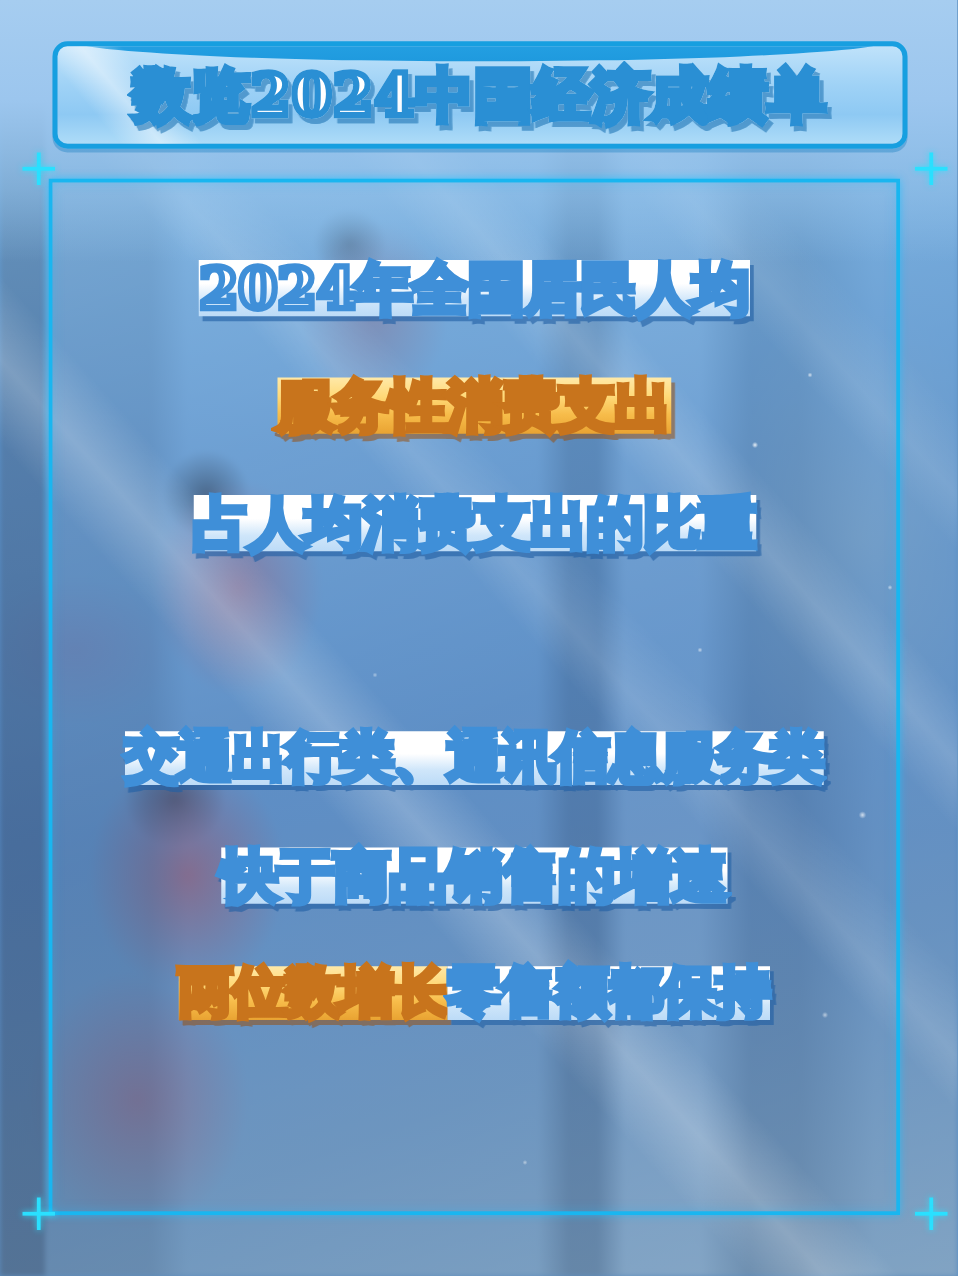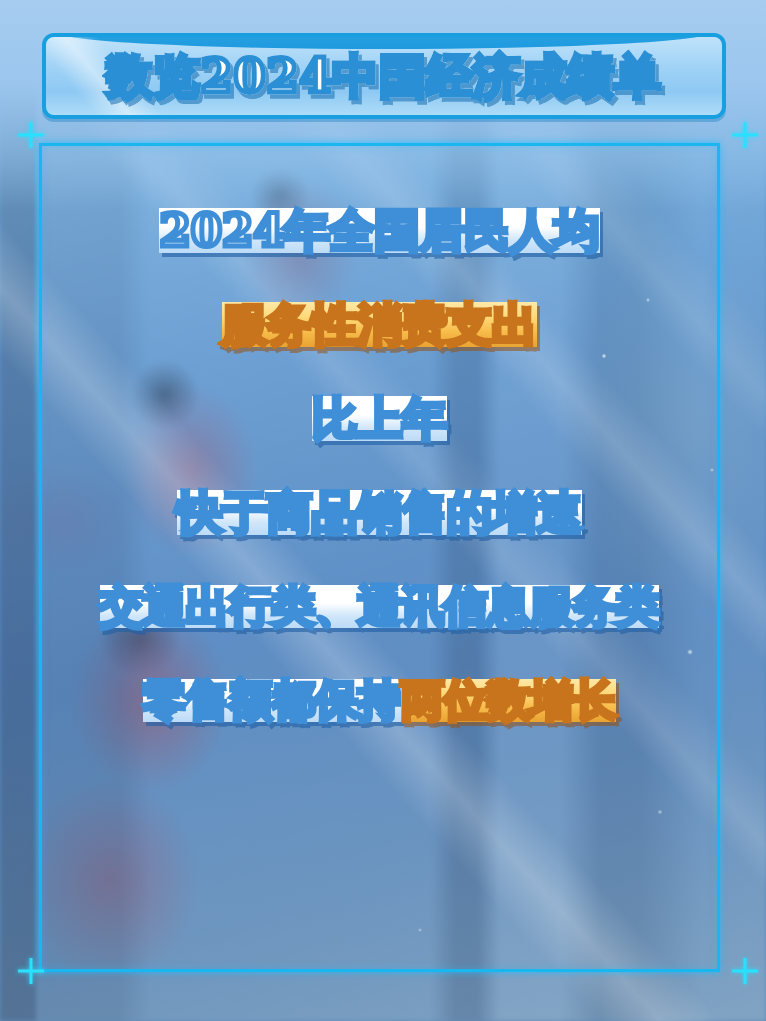--- a/index.html
+++ b/index.html
@@ -200,33 +200,35 @@
   <div class="lines">
 
     <div class="line">
       <span class="seg white">2024年全国居民人均</span>
     </div>
 
     <div class="line">
       <span class="seg gold">服务性消费支出</span>
     </div>
 
-
-    <div class="line">
-      <span class="seg white">比上年</span>
-    </div>
-
-
-    <div class="line">
-      <span class="seg white">快于商品销售的增速</span>
-    </div>
+    <div class="line">
+      <span class="seg white">占人均消费支出的比重</span>
+    </div>
+
+    <div class="line">
+    </div>
+
 
     <div class="line big">
       <span class="seg white">交通出行类、通讯信息服务类</span>
     </div>
 
+    <div class="line">
+      <span class="seg white">快于商品销售的增速</span>
+    </div>
+
     <div class="line big">
+      <span class="seg gold">两位数增长</span>
       <span class="seg white">零售额都保持</span>
-      <span class="seg gold">两位数增长</span>
     </div>
 
   </div>
 </div>
 
 </body></html>

